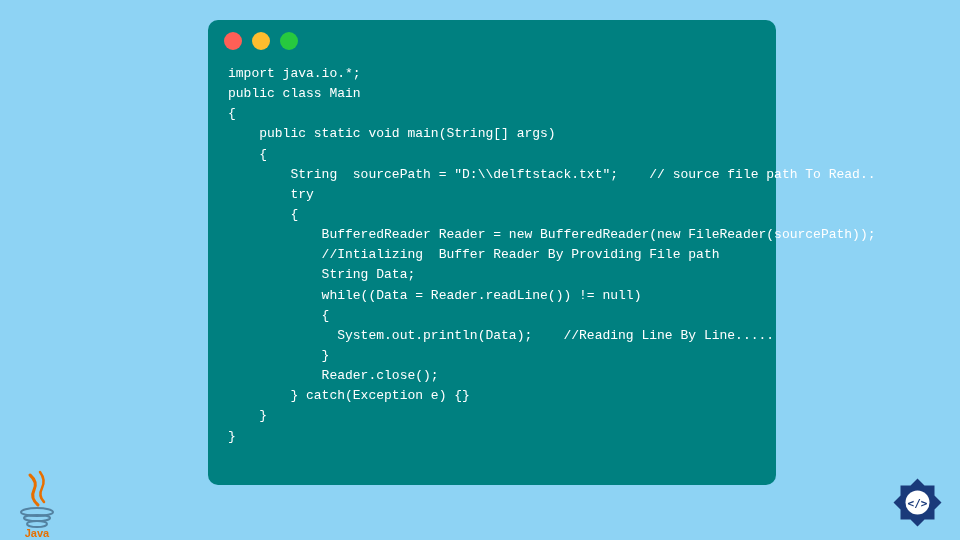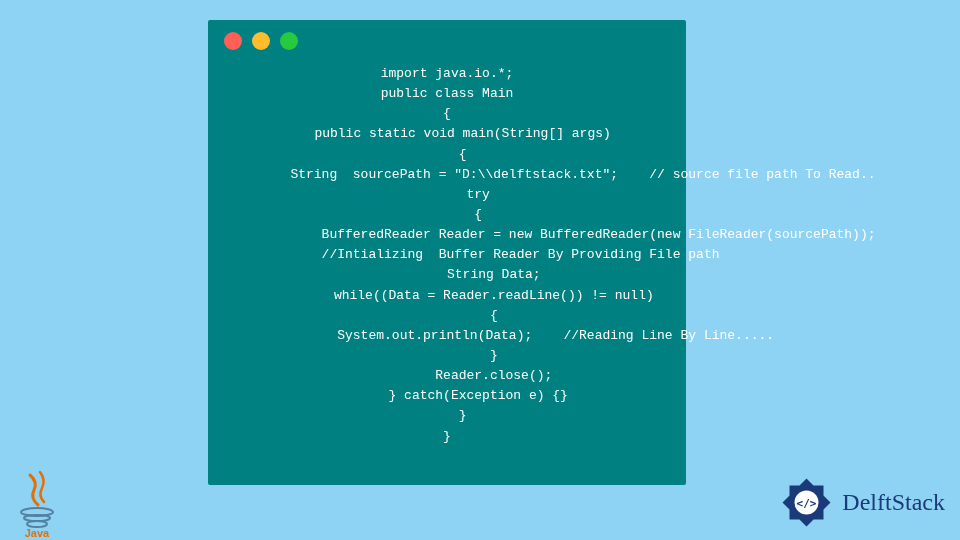--- a/index.html
+++ b/index.html
@@ -8,25 +8,24 @@
       height: 540px;
       background: #8ed3f4;
       font-family: Arial, sans-serif;
       position: relative;
       overflow: hidden;
     }
     .code-window {
       position: absolute;
       left: 208px;
       top: 20px;
-      width: 478px;
+      width: 568px;
       height: 465px;
       background: #008080;
-      border-radius: 2px;
-      text-align: center;
+      border-radius: 10px;
     }
     .window-controls {
       display: flex;
       gap: 10px;
       padding: 12px 16px 8px;
     }
     .control-dot {
       width: 18px;
       height: 18px;
       border-radius: 50%;
@@ -110,14 +109,13 @@
 </div>
 
 <div class="delft-logo">
   <svg class="delft-emblem" viewBox="0 0 55 55">
     <g transform="translate(27.5,27.5)">
       <path d="M0,-24 L7,-17 L17,-17 L17,-7 L24,0 L17,7 L17,17 L7,17 L0,24 L-7,17 L-17,17 L-17,7 L-24,0 L-17,-7 L-17,-17 L-7,-17 Z" fill="#1a3a7a"></path>
       <circle cx="0" cy="0" r="12" fill="#ffffff"></circle>
       <text x="0" y="4" text-anchor="middle" font-size="11" font-family="monospace" fill="#1a3a7a" font-weight="bold">&lt;/&gt;</text>
     </g>
   </svg>
-  <span class="delft-text">DelftStack</span>
 </div>
 
 </body></html>

